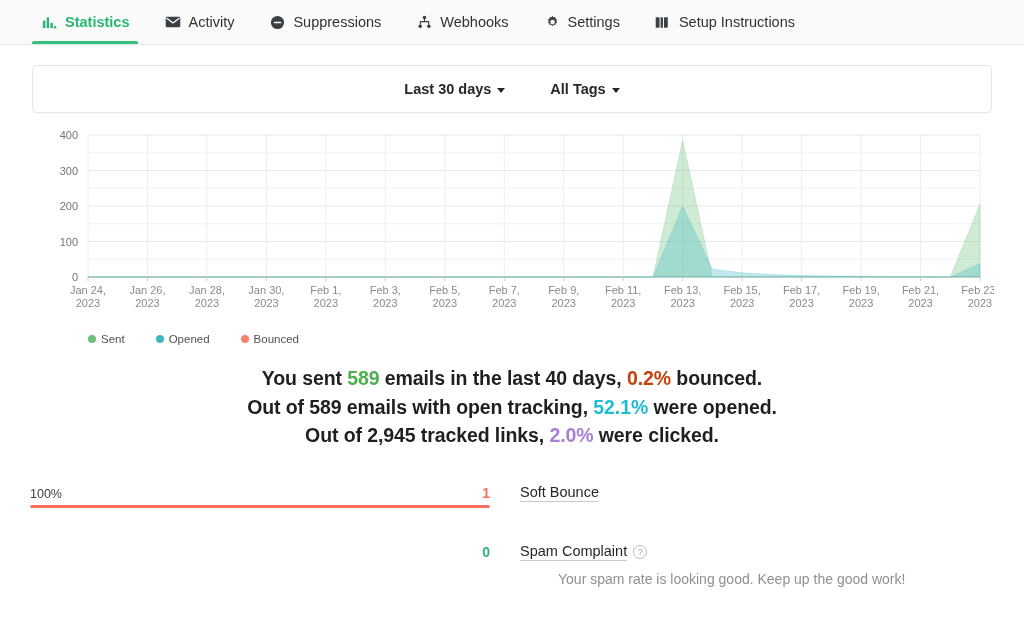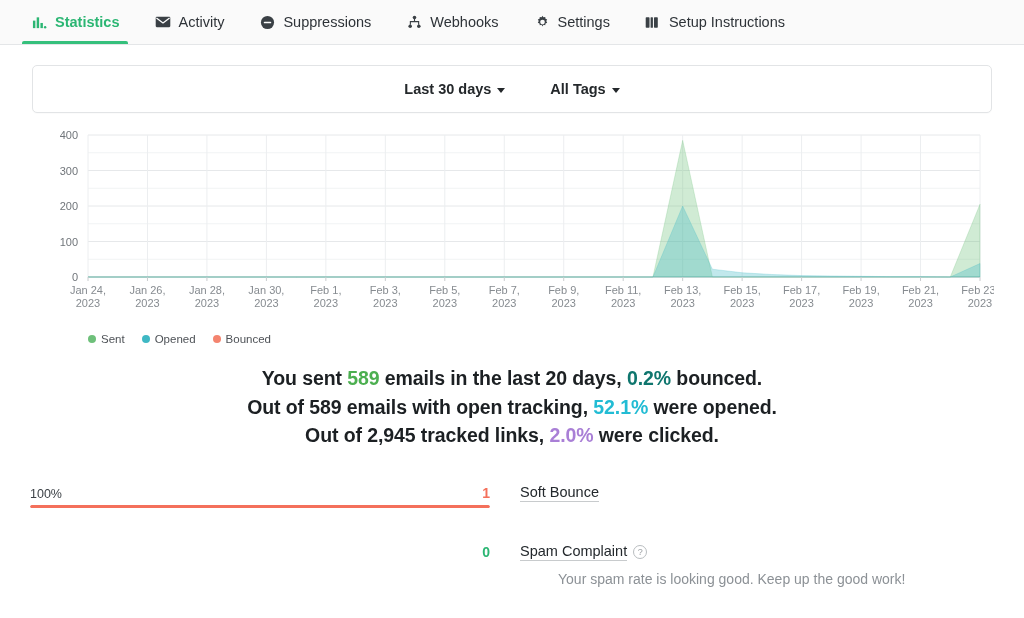--- a/index.html
+++ b/index.html
@@ -11,21 +11,21 @@
     overflow: hidden;
   }
 
   
   .tabbar {
     height: 45px;
     background: #fafafa;
     border-bottom: 1px solid #e4e6e8;
     display: flex;
     align-items: flex-end;
-    padding: 0 22px;
+    padding: 0 32px;
     position: relative;
   }
   .tab {
     display: flex; align-items: center; gap: 7px;
     height: 44px;
     padding: 0 9px;
     font-size: 14.5px;
     color: #2e3338;
     cursor: pointer;
     position: relative;
@@ -69,21 +69,21 @@
     border-top: 5px solid #24282b;
     margin-top: 2px;
   }
 
   
   .chart-block { padding: 14px 30px 0 30px; position: relative; }
   .chart-area { position: relative; height: 200px; }
   #chartsvg { display: block; width: 100%; height: 200px; }
 
   .legend {
-    display: flex; gap: 17px; align-items: center;
+    display: flex; gap: 31px; align-items: center;
     margin: 6px 0 0 58px;
     font-size: 11.5px;
     color: #4e5257;
   }
   .legend .item { display: flex; align-items: center; gap: 5px; }
   .legend .dot { width: 8px; height: 8px; border-radius: 50%; display: inline-block; }
 
   
   .summary {
     margin-top: 20px;
@@ -330,21 +330,21 @@
     </span>
     <span class="item">
       <span class="dot" style="background:#f4846f"></span>
       <span>Bounced</span>
     </span>
   </div>
 </div>
 
 <div class="summary">
   <div>
-    <span>You sent </span><span style="color:#4caf50">589</span><span> emails in the last 20 days, </span><span style="color:#0f766e">0.2%</span><span> bounced.</span>
+    <span>You sent </span><span style="color:#4caf50">589</span><span> emails in the last 40 days, </span><span style="color:#c2410c">0.2%</span><span> bounced.</span>
   </div>
   <div>
     <span>Out of 589 emails with open tracking, </span><span style="color:#22bcd4">52.1%</span><span> were opened.</span>
   </div>
   <div>
     <span>Out of 2,945 tracked links, </span><span style="color:#a97fd6">2.0%</span><span> were clicked.</span>
   </div>
 </div>
 
 <div class="metrics">

